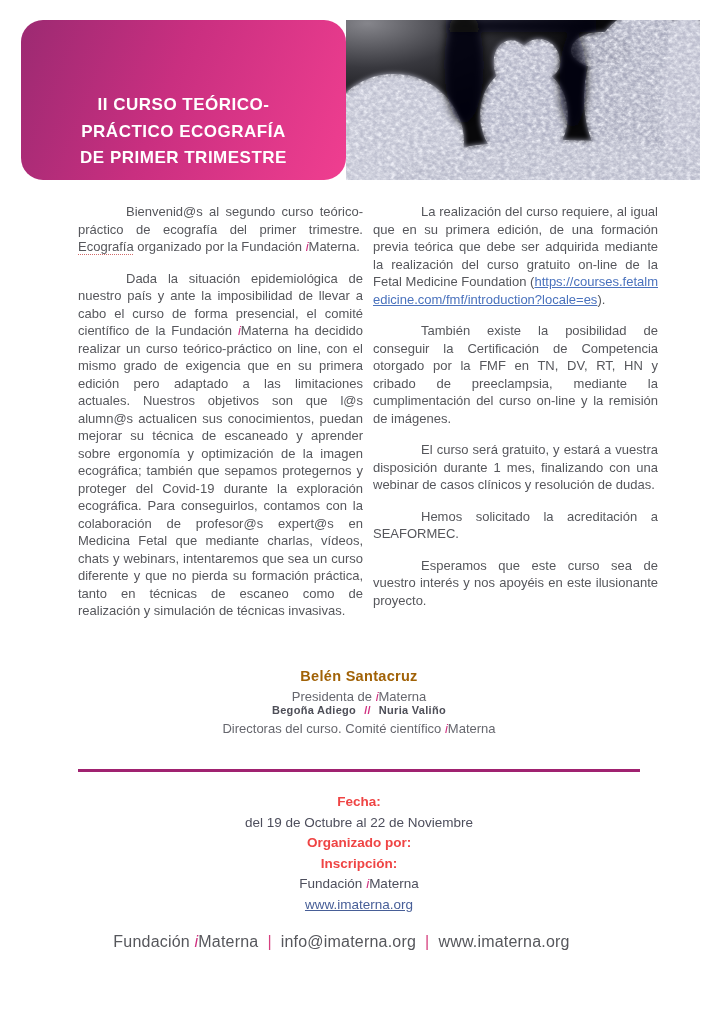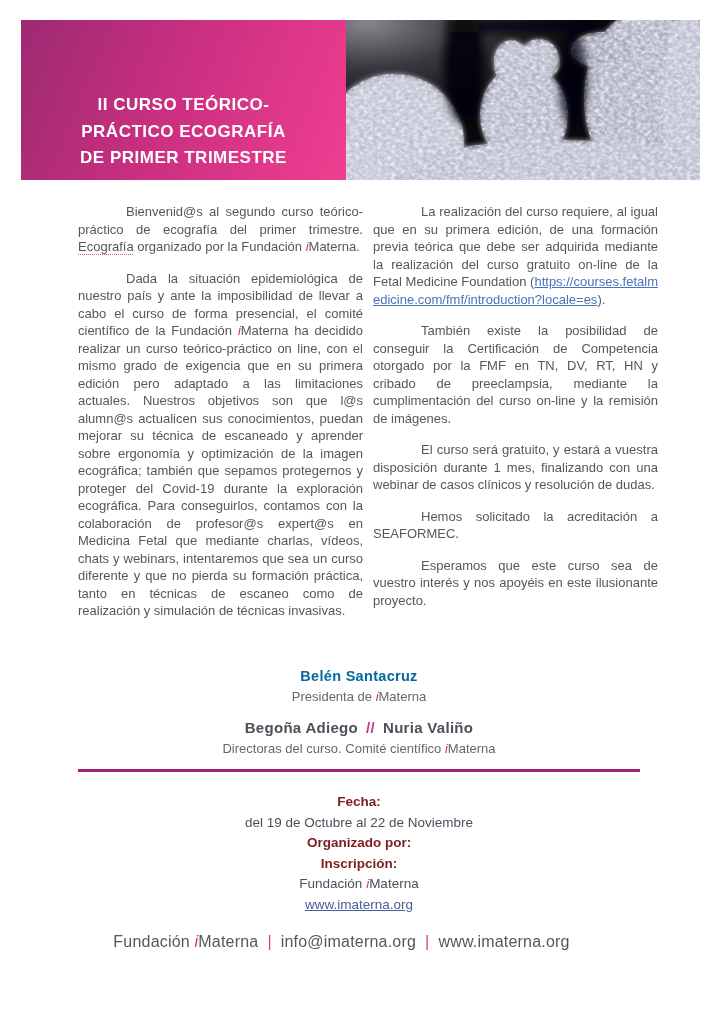--- a/index.html
+++ b/index.html
@@ -22,20 +22,21 @@
   }
   .title-box {
     width: 325px; height: 100%;
     box-sizing: border-box;
     padding-top: 64px;
     background: linear-gradient(112deg, #9c2a72 0%, #c92f80 45%, #f03e90 100%);
     color: #ffffff;
     display: flex; flex-direction: column;
     align-items: center; justify-content: center;
     text-align: center;
+    border-radius: 22px;
   }
   .title-line {
     font-weight: bold;
     font-size: 17px;
     line-height: 26.5px;
     letter-spacing: 0.5px;
   }
   .us-wrap { flex: 1; height: 100%; }
   .us-wrap svg { display: block; width: 100%; height: 100%; }
 
@@ -66,39 +67,39 @@
     text-decoration: underline;
     word-break: break-all;
     cursor: pointer;
   }
 
   
   .signatures {
     position: absolute; left: 0; top: 668px;
     width: 718px; text-align: center;
   }
-  .sig-name  { font-size: 14.5px; font-weight: bold; color: #0369a1; letter-spacing: 0.3px; }
+  .sig-name  { font-size: 14.5px; font-weight: bold; color: #a16207; letter-spacing: 0.3px; }
   .sig-role  { font-size: 13px; color: #66676e; margin-top: 5px; }
-  .sig-name2 { font-size: 15px;  font-weight: bold; color: #4e4f58; margin-top: 15px; letter-spacing: 0.3px; text-align: center; }
+  .sig-name2 { font-size: 11px;  font-weight: bold; color: #4e4f58; letter-spacing: 0.3px; text-align: center; }
   .slash { color: #cf2f7f; padding: 0 8px; font-weight: bold; }
 
   
   .divider {
     position: absolute; left: 78px; top: 769px;
     width: 562px; height: 3px;
     background: #a02270;
   }
 
   
   .footer-block {
     position: absolute; left: 0; top: 792px;
     width: 718px; text-align: center;
   }
   .f-line  { font-size: 13.5px; line-height: 20.5px; }
-  .f-label { color: #7f1d1d; font-weight: bold; }
+  .f-label { color: #ef4444; font-weight: bold; }
   .f-value { color: #4d4e5c; }
   .f-url {
     color: #475e97;
     text-decoration: underline;
     display: inline-block;
     cursor: pointer;
   }
 
   
   .bottom-bar {

